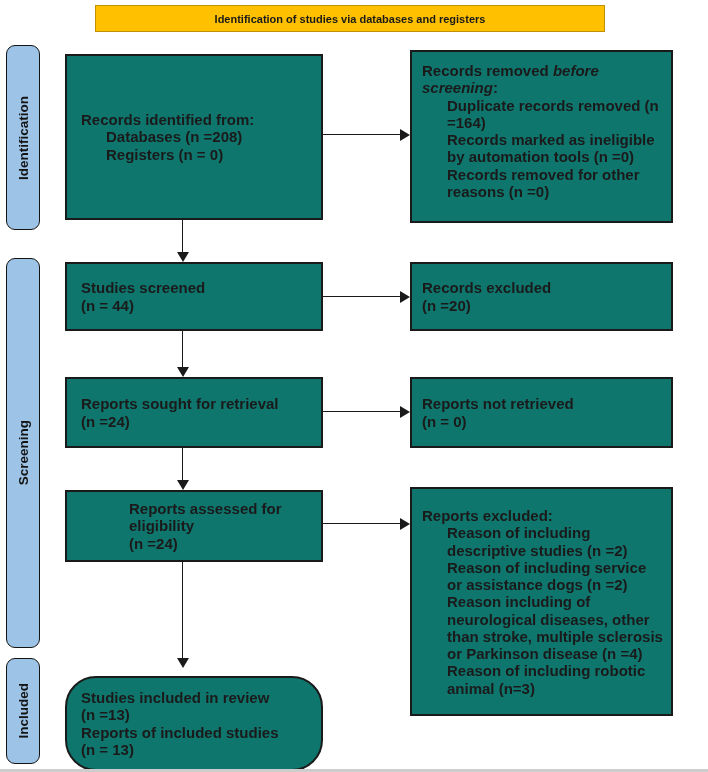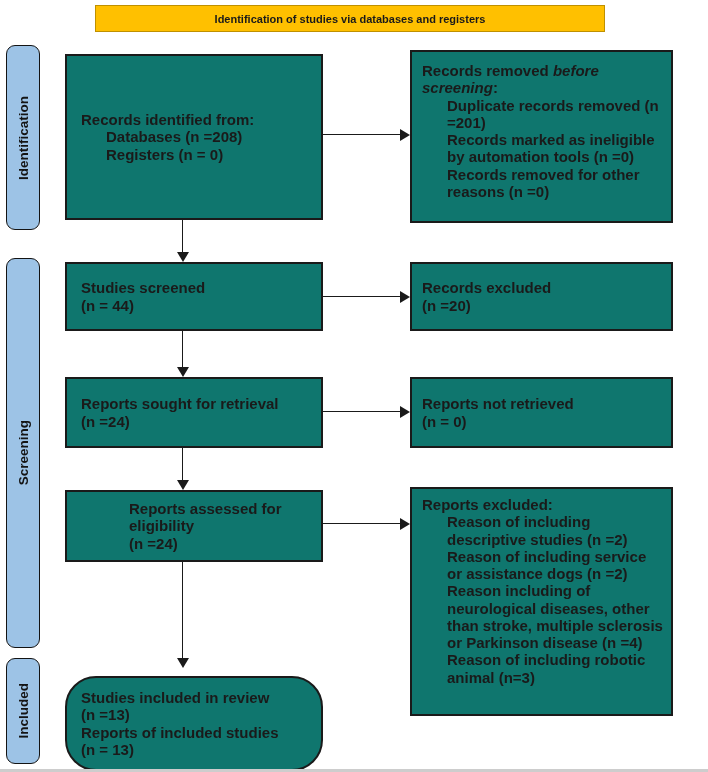--- a/index.html
+++ b/index.html
@@ -45,21 +45,21 @@
     font-size: 15px;
     line-height: 1.15;
     display: flex;
     flex-direction: column;
     font-weight: bold;
   }
   .box.center { justify-content: center; }
   .box-inner { padding: 0 8px 0 14px; }
   .rbox .box-inner { padding: 0 8px 0 10px; }
   .box.toppad .box-inner { padding-top: 10px; }
-  .box.toppad2 .box-inner { padding-top: 7px; }
+  .box.toppad2 .box-inner { padding-top: 18px; }
   .indent { margin-left: 25px; }
   .italic { font-style: italic; }
   .arrow-v { position: absolute; width: 13px; }
   .arrow-v::before {
     content: ""; position: absolute; left: 50%; top: 0; bottom: 8px;
     width: 1.5px; margin-left: -0.75px; background: var(--box-border, #1a1a1a);
   }
   .arrow-v::after {
     content: ""; position: absolute; left: 50%; bottom: 0; margin-left: -6px;
     border-left: 6px solid transparent; border-right: 6px solid transparent;
@@ -100,21 +100,21 @@
     <div class="box-inner">
       <div>Records identified from:</div>
       <div class="indent">Databases (n =208)</div>
       <div class="indent">Registers (n = 0)</div>
     </div>
   </div>
 
   <div class="box rbox toppad" style="left:410px;top:50px;width:263px;height:173px;">
     <div class="box-inner">
       <div><span>Records removed</span> <span class="italic">before screening</span><span>:</span></div>
-      <div class="indent">Duplicate records removed (n =201)</div>
+      <div class="indent">Duplicate records removed (n =164)</div>
       <div class="indent">Records marked as ineligible by automation tools (n =0)</div>
       <div class="indent">Records removed for other reasons (n =0)</div>
     </div>
   </div>
 
   <div class="box center" style="left:65px;top:262px;width:258px;height:69px;">
     <div class="box-inner">
       <div>Studies screened</div>
       <div>(n = 44)</div>
     </div>

